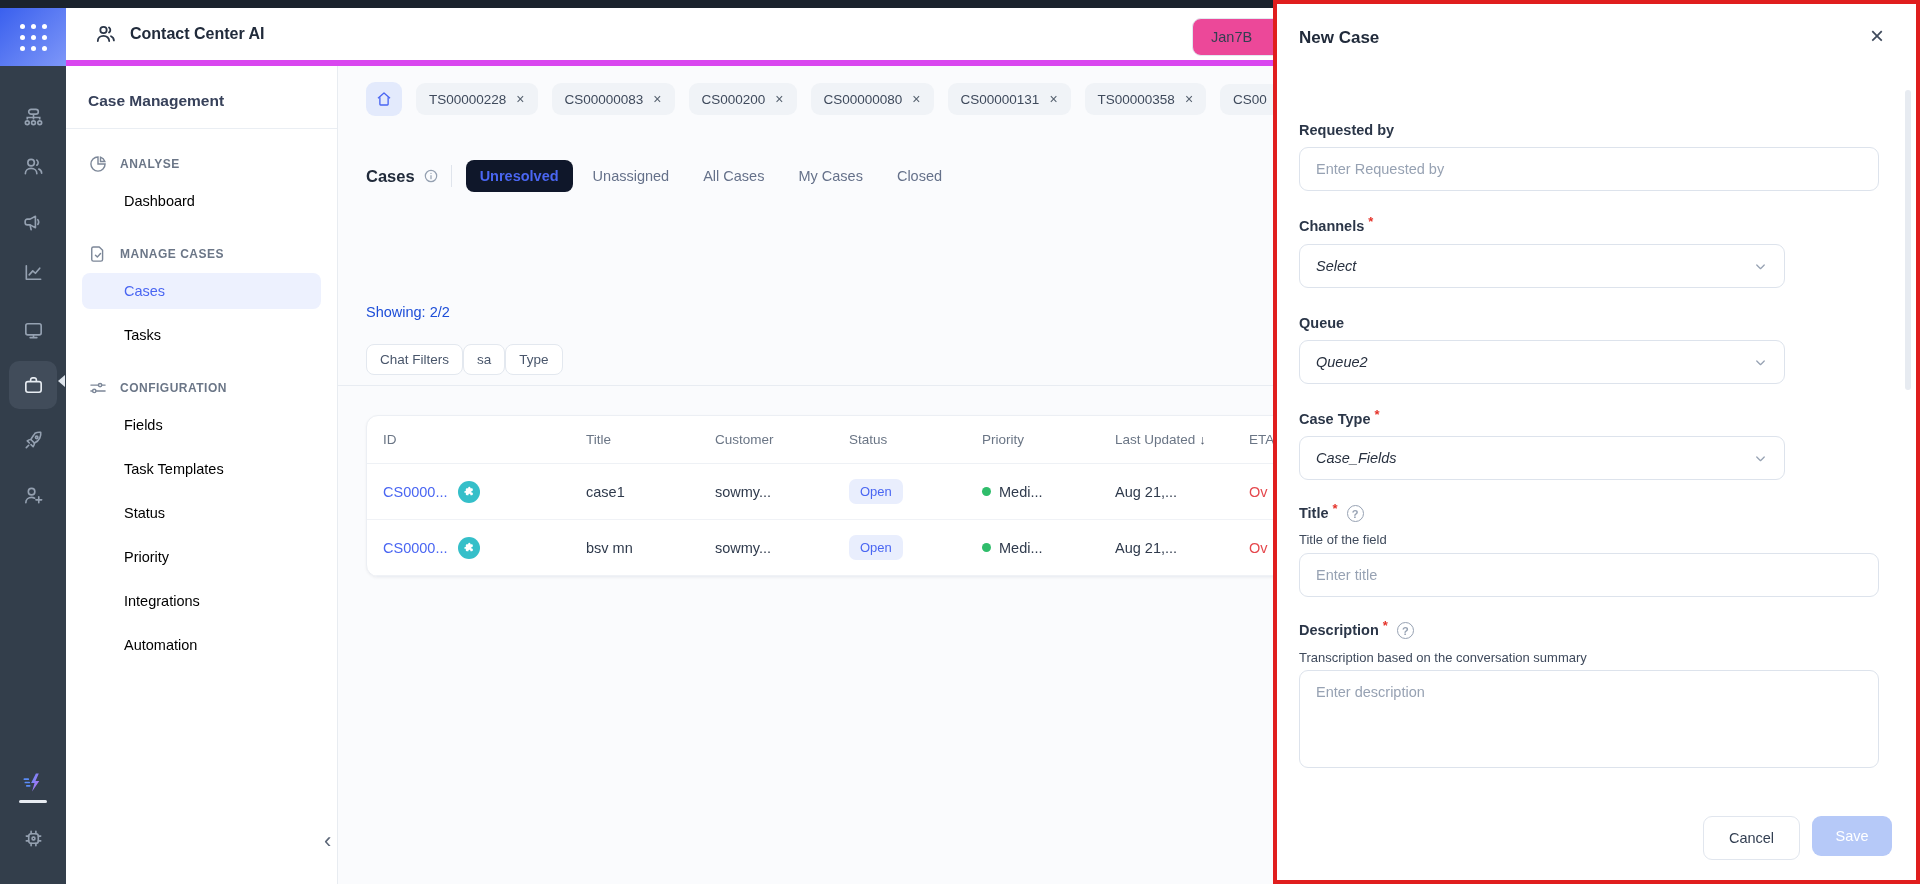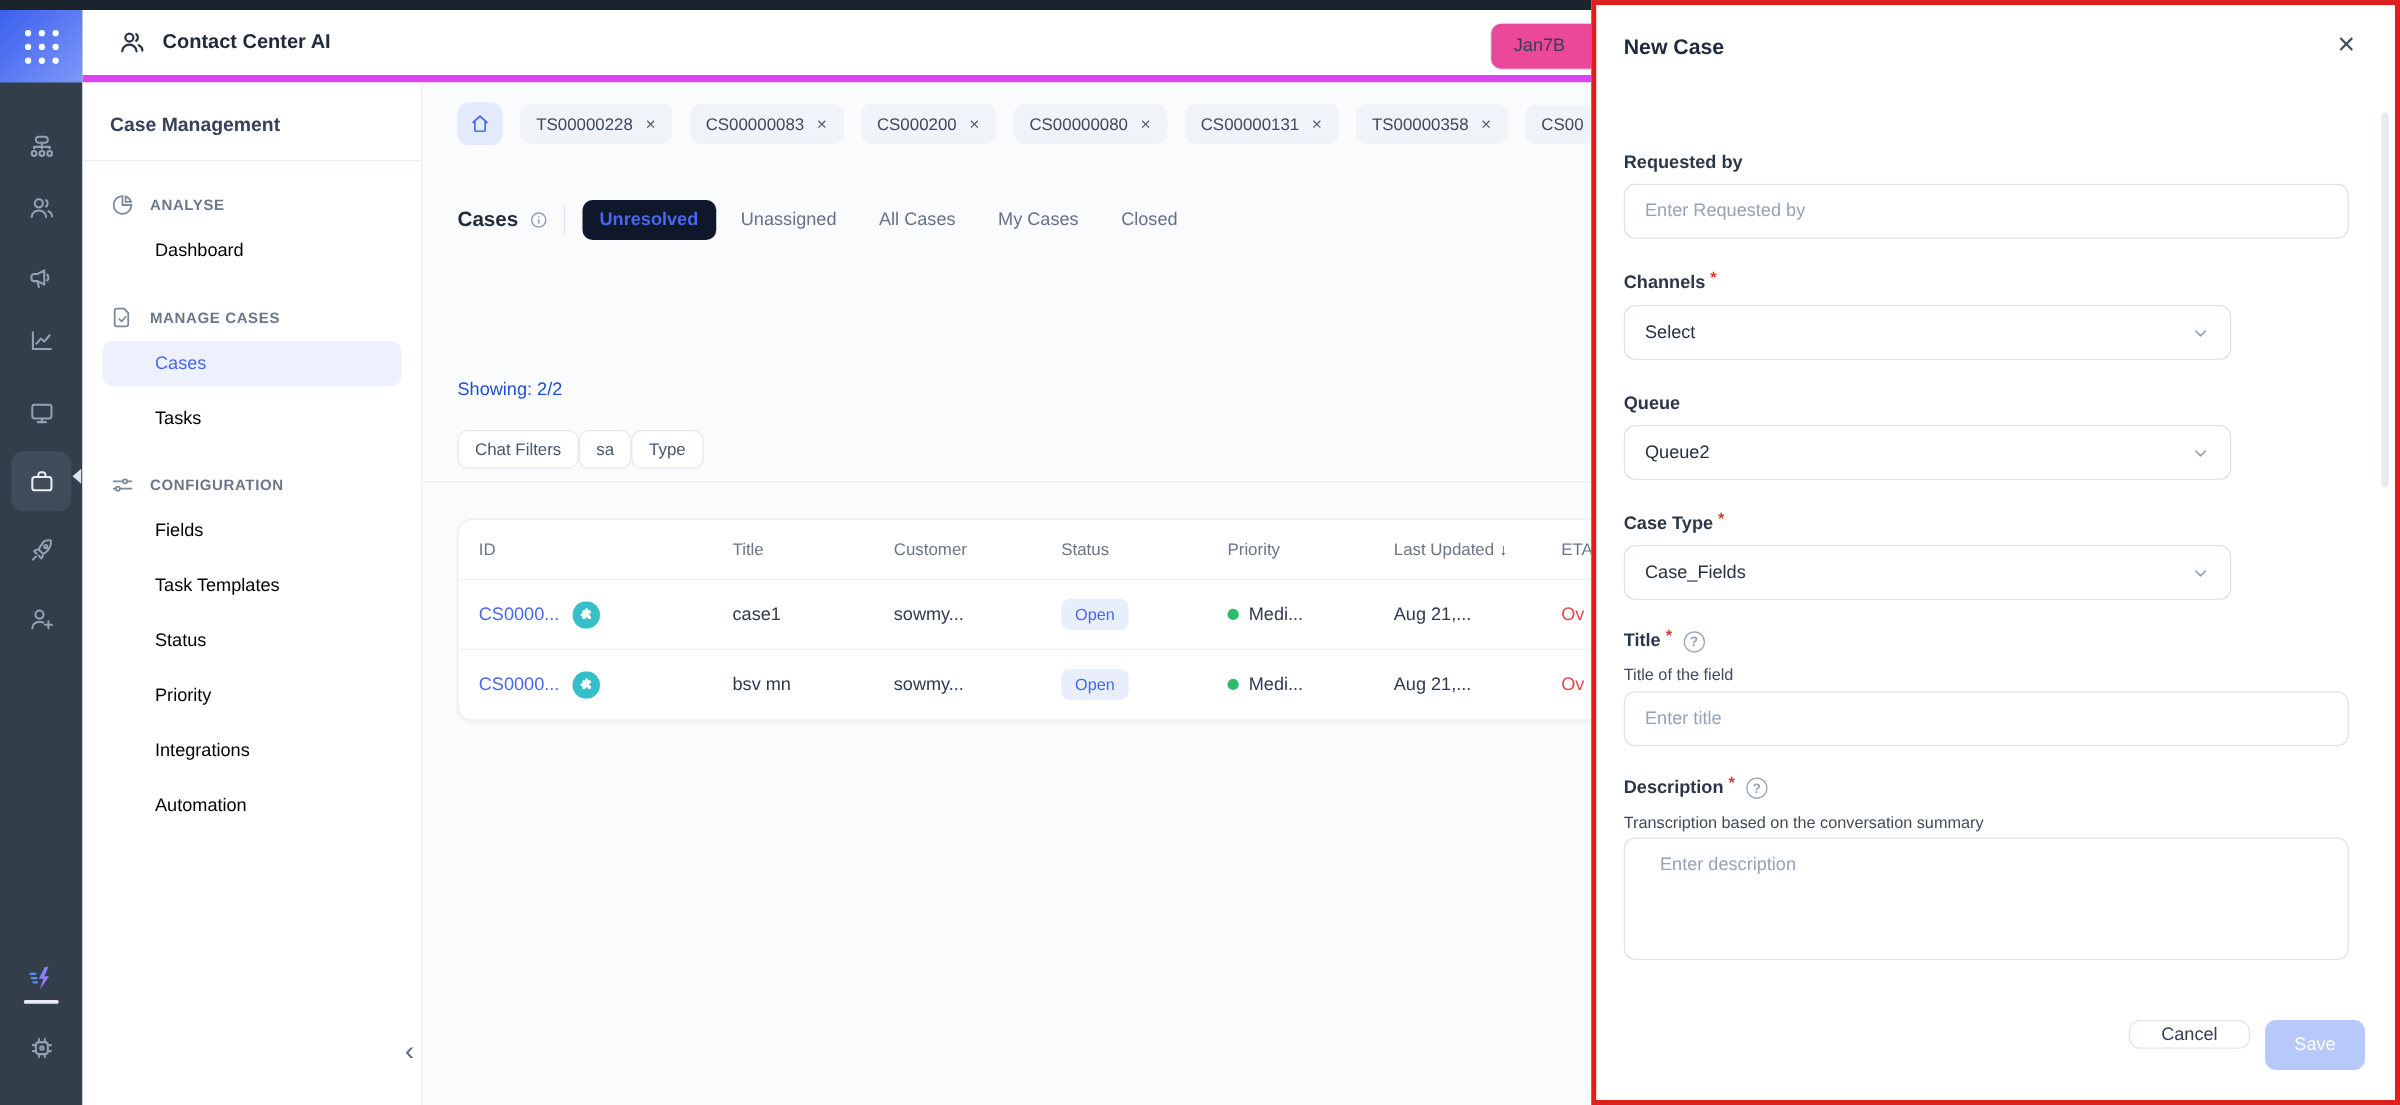--- a/index.html
+++ b/index.html
@@ -92,25 +92,25 @@
   .panel-title { position:absolute; left:22px; top:24px; font-size:17px; font-weight:bold; color:#212b3b; }
   .panel-close { position:absolute; right:32px; top:20px; font-size:24px; color:#3f4a5c; line-height:1; }
   .panel-scrollbar { position:absolute; right:5px; top:86px; width:6px; height:300px; border-radius:3px; background:#e7ebf1; }
 
   .f-label { position:absolute; left:22px; font-size:14.5px; font-weight:bold; color:#2b3648; display:flex; align-items:flex-start; gap:4px; }
   .req { color:#e5332a; font-size:13px; position:relative; top:-4px; }
   .help { width:17px; height:17px; border:1.4px solid #97a2b3; border-radius:50%; color:#97a2b3; font-size:11px; font-weight:bold; display:flex; align-items:center; justify-content:center; margin-left:5px; position:relative; top:0px; }
   .f-helper { position:absolute; left:22px; font-size:13px; color:#3f4a5c; font-weight:normal; }
   .f-input { position:absolute; left:22px; width:580px; height:44px; border:1px solid #dde3ec; border-radius:9px; padding:0 16px; font-size:14.5px; color:#27303f; background:#fff; font-family:"Liberation Sans",sans-serif; outline:none; }
   .f-input::placeholder { color:#97a2b3; }
-  .f-select { position:absolute; left:22px; width:486px; height:44px; border:1px solid #dde3ec; border-radius:9px; display:flex; align-items:center; padding:16px 16px; font-size:14.5px; color:#27303f; background:#fff; justify-content:space-between; }
+  .f-select { position:absolute; left:22px; width:486px; height:44px; border:1px solid #dde3ec; border-radius:9px; display:flex; align-items:center; padding:16px 16px; font-size:14.5px; color:#27303f; background:#fff; justify-content:space-between;font-style:italic; }
   .f-select svg { width:15px; height:15px; color:#97a2b3; }
-  .f-area { position:absolute; left:22px; width:580px; height:98px; border:1px solid #dde3ec; border-radius:9px; padding:13px 28px; font-size:14.5px; color:#27303f; resize:none; font-family:"Liberation Sans",sans-serif; outline:none; }
+  .f-area { position:absolute; left:22px; width:580px; height:98px; border:1px solid #dde3ec; border-radius:9px; padding:13px 16px; font-size:14.5px; color:#27303f; resize:none; font-family:"Liberation Sans",sans-serif; outline:none; }
   .f-area::placeholder { color:#97a2b3; }
-  .btn-cancel { position:absolute; left:426px; top:812px; width:97px; height:23px; background:#fff; border:1px solid #e1e6ee; border-radius:9px; font-size:14.5px; color:#333f52; display:flex; align-items:center; justify-content:center; }
+  .btn-cancel { position:absolute; left:426px; top:812px; width:97px; height:44px; background:#fff; border:1px solid #e1e6ee; border-radius:9px; font-size:14.5px; color:#333f52; display:flex; align-items:center; justify-content:center; }
   .btn-save { position:absolute; left:535px; top:812px; width:80px; height:40px; background:#b6c9f8; border:none; border-radius:9px; font-size:14.5px; color:#fff; display:flex; align-items:center; justify-content:center; }
 </style>
 </head>
 <body>
 
 <div class="screen">
   <div class="topstrip"></div>
 
   <div class="rail">
     <div class="app-tile">

